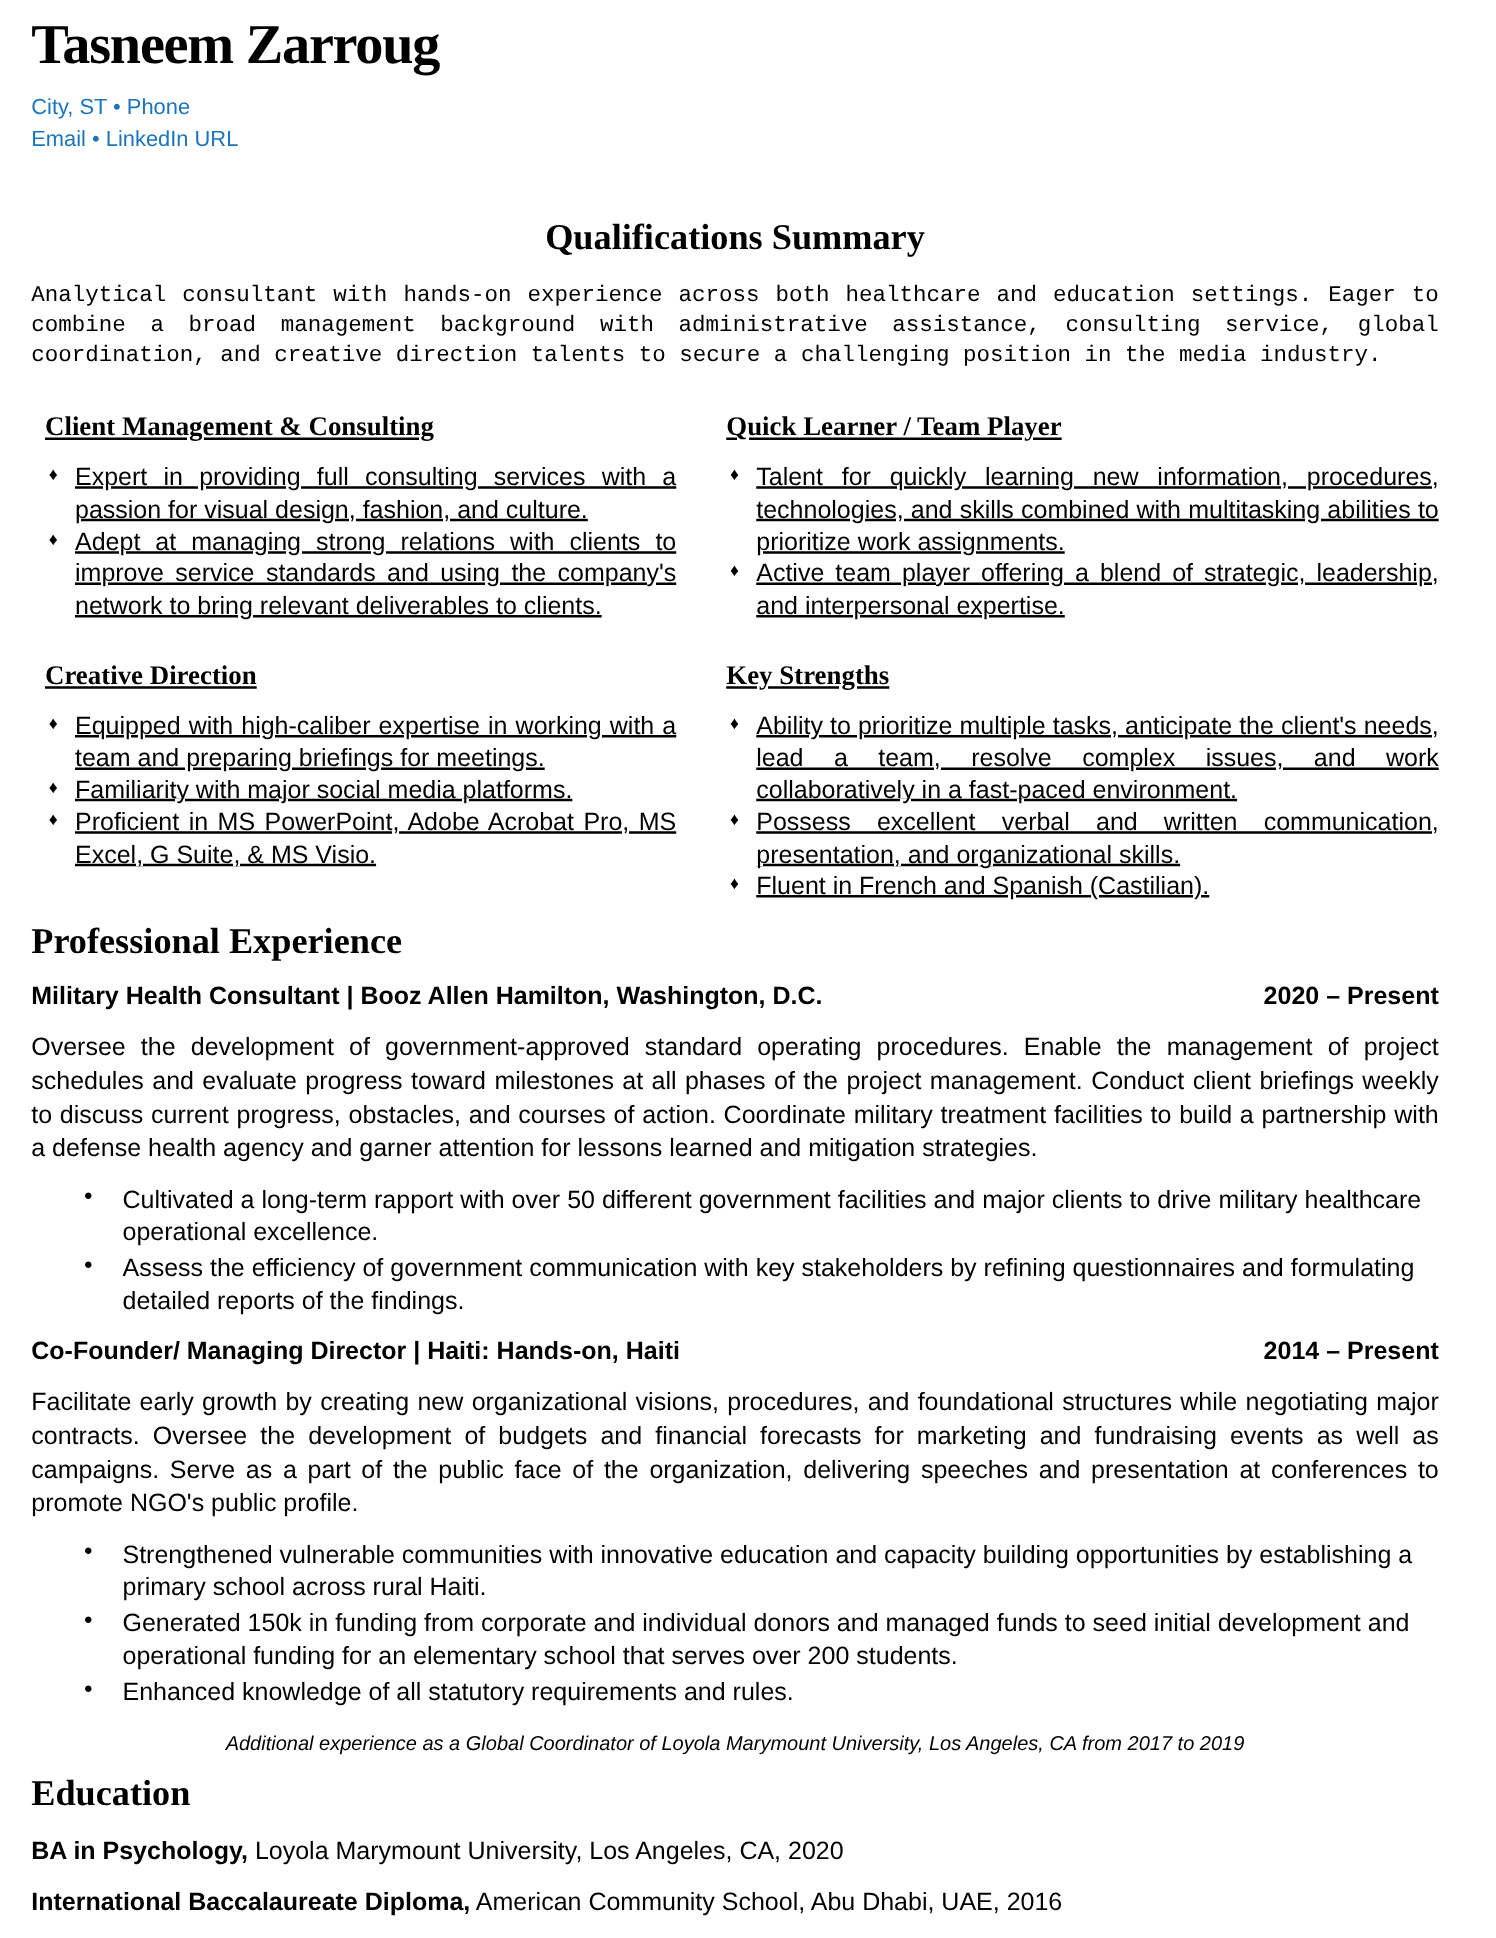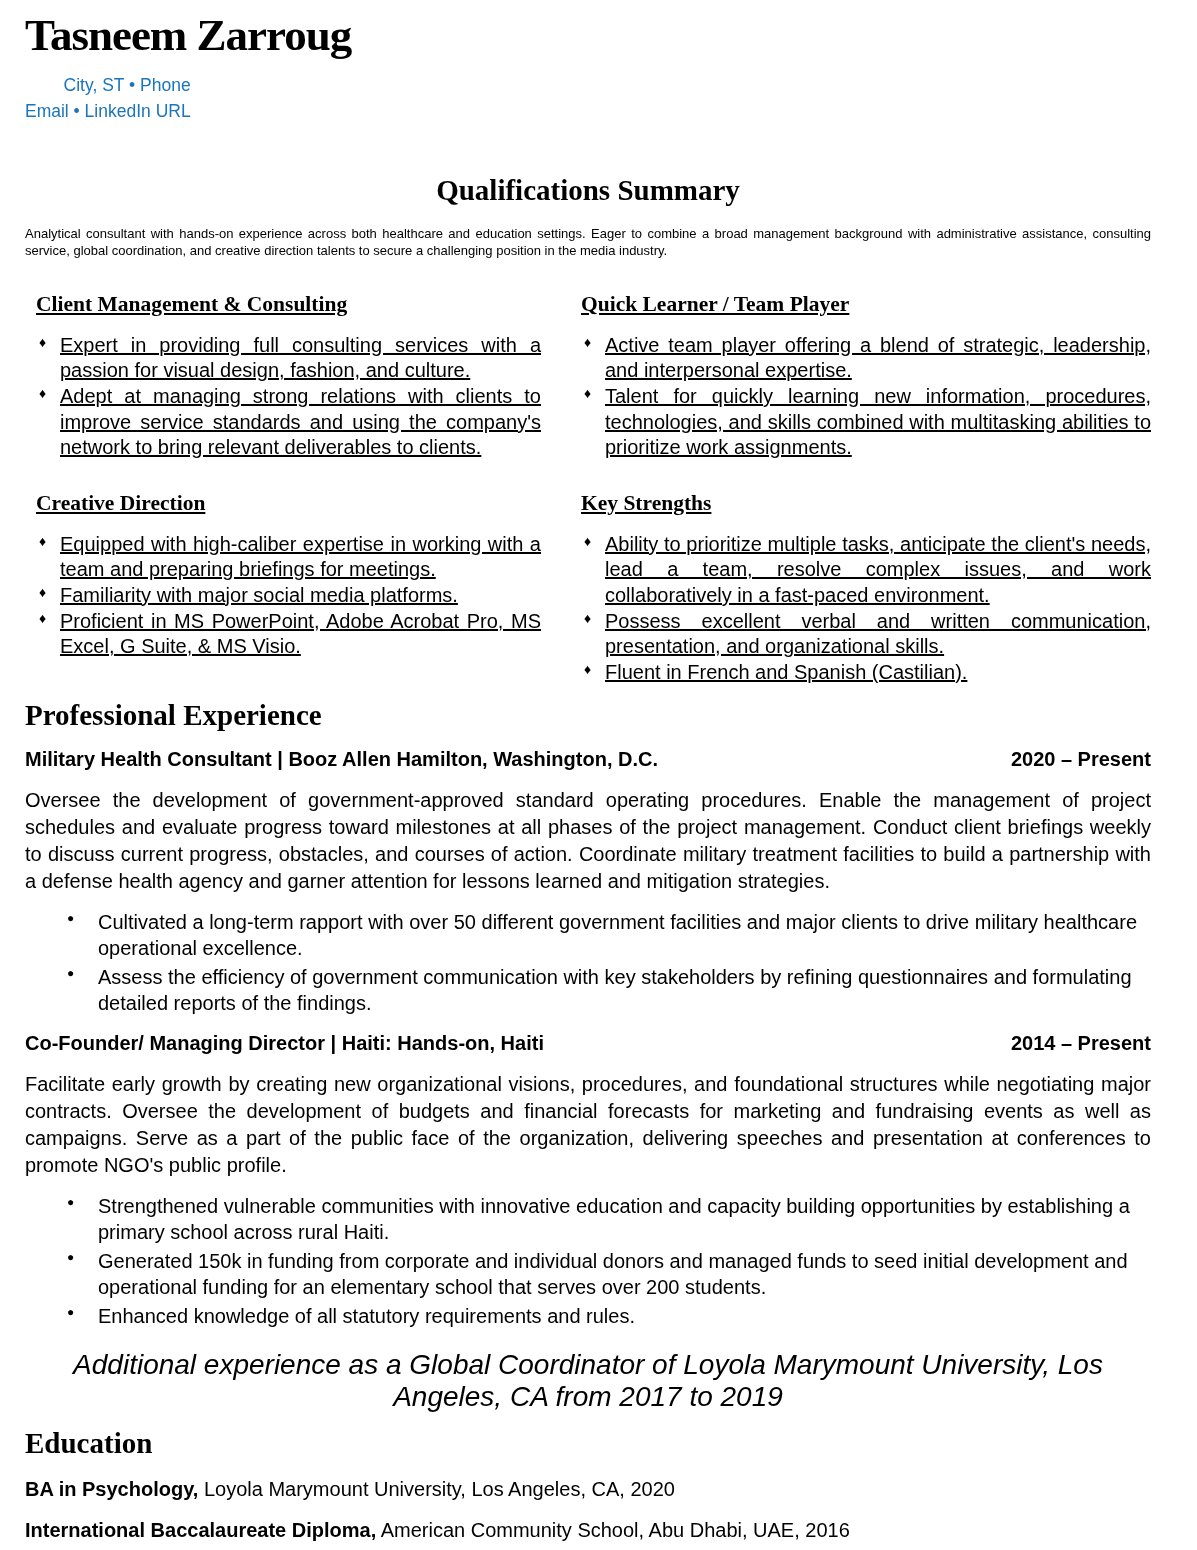--- a/index.html
+++ b/index.html
@@ -17,40 +17,40 @@
   .header { display: flex; justify-content: space-between; align-items: flex-start; flex-direction: column; }
   .name {
     font-family: "Liberation Serif", serif;
     font-size: 45px;
     font-weight: bold;
     margin: 0;
     letter-spacing: -1px;
     line-height: 1.05;
   }
   .contact {
-    text-align: right;
     font-size: 17.5px;
     line-height: 1.45;
     padding-top: 14px;
   }
   .contact div { cursor: pointer; }
 
   
   .center-title {
     font-family: "Liberation Serif", serif;
     font-size: 29px;
     font-weight: bold;
     text-align: center;
     margin: 50px 0 18px 0;
   }
   .summary-para {
-    font-size: 13px;
+    font-size: 18px;
     line-height: 1.34;
     text-align: justify;
     margin: 0;
+    font-family: Liberation Mono, monospace;
   }
 
   
   .skills {
     display: flex;
     gap: 40px;
     margin-top: 32px;
     padding-left: 11px;
     text-decoration: underline;
   }
@@ -110,21 +110,21 @@
   }
   ul.round li::before {
     content: "\25CF";
     position: absolute;
     left: 2px;
     top: 2px;
     font-size: 12px;
   }
   .additional {
     font-style: italic;
-    font-size: 28px;
+    font-size: 16px;
     text-align: center;
     margin-top: 20px;
   }
   .edu-entry { font-size: 20px; margin-top: 18px; }
   .edu-degree { font-weight: bold; }
 </style>
 </head>
 <body>
 
 <div class="page">
@@ -155,22 +155,22 @@
           <li>Equipped with high-caliber expertise in working with a team and preparing briefings for meetings.</li>
           <li>Familiarity with major social media platforms.</li>
           <li>Proficient in MS PowerPoint, Adobe Acrobat Pro, MS Excel, G Suite, &amp; MS Visio.</li>
         </ul>
       </div>
     </div>
     <div class="skills-col-right">
       <div class="skill-group">
         <div class="skill-heading">Quick Learner / Team Player</div>
         <ul class="diamond">
+          <li>Talent for quickly learning new information, procedures, technologies, and skills combined with multitasking abilities to prioritize work assignments.</li>
           <li>Active team player offering a blend of strategic, leadership, and interpersonal expertise.</li>
-          <li>Talent for quickly learning new information, procedures, technologies, and skills combined with multitasking abilities to prioritize work assignments.</li>
         </ul>
       </div>
       <div class="skill-group">
         <div class="skill-heading">Key Strengths</div>
         <ul class="diamond">
           <li>Ability to prioritize multiple tasks, anticipate the client's needs, lead a team, resolve complex issues, and work collaboratively in a fast-paced environment.</li>
           <li>Possess excellent verbal and written communication, presentation, and organizational skills.</li>
           <li>Fluent in French and Spanish (Castilian).</li>
         </ul>
       </div>

